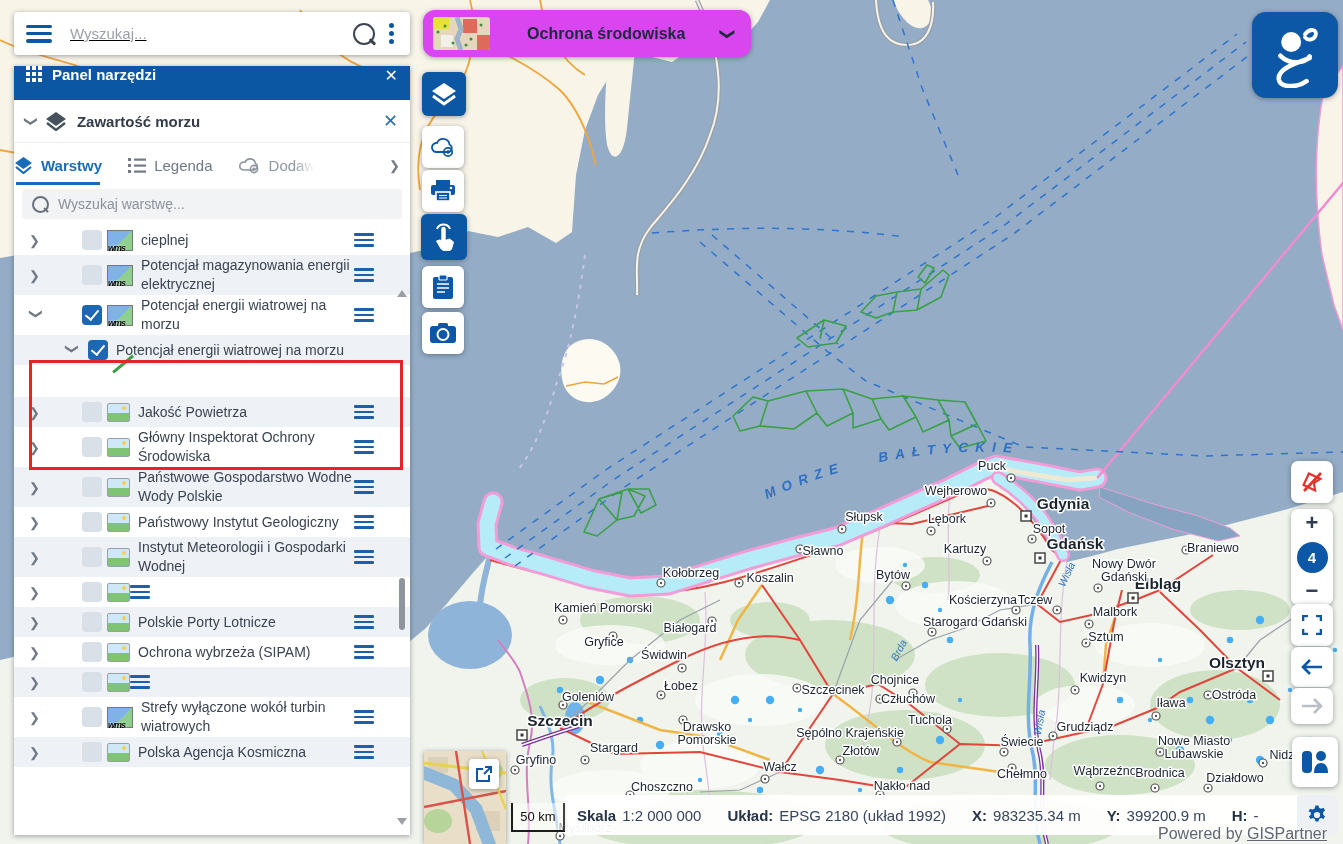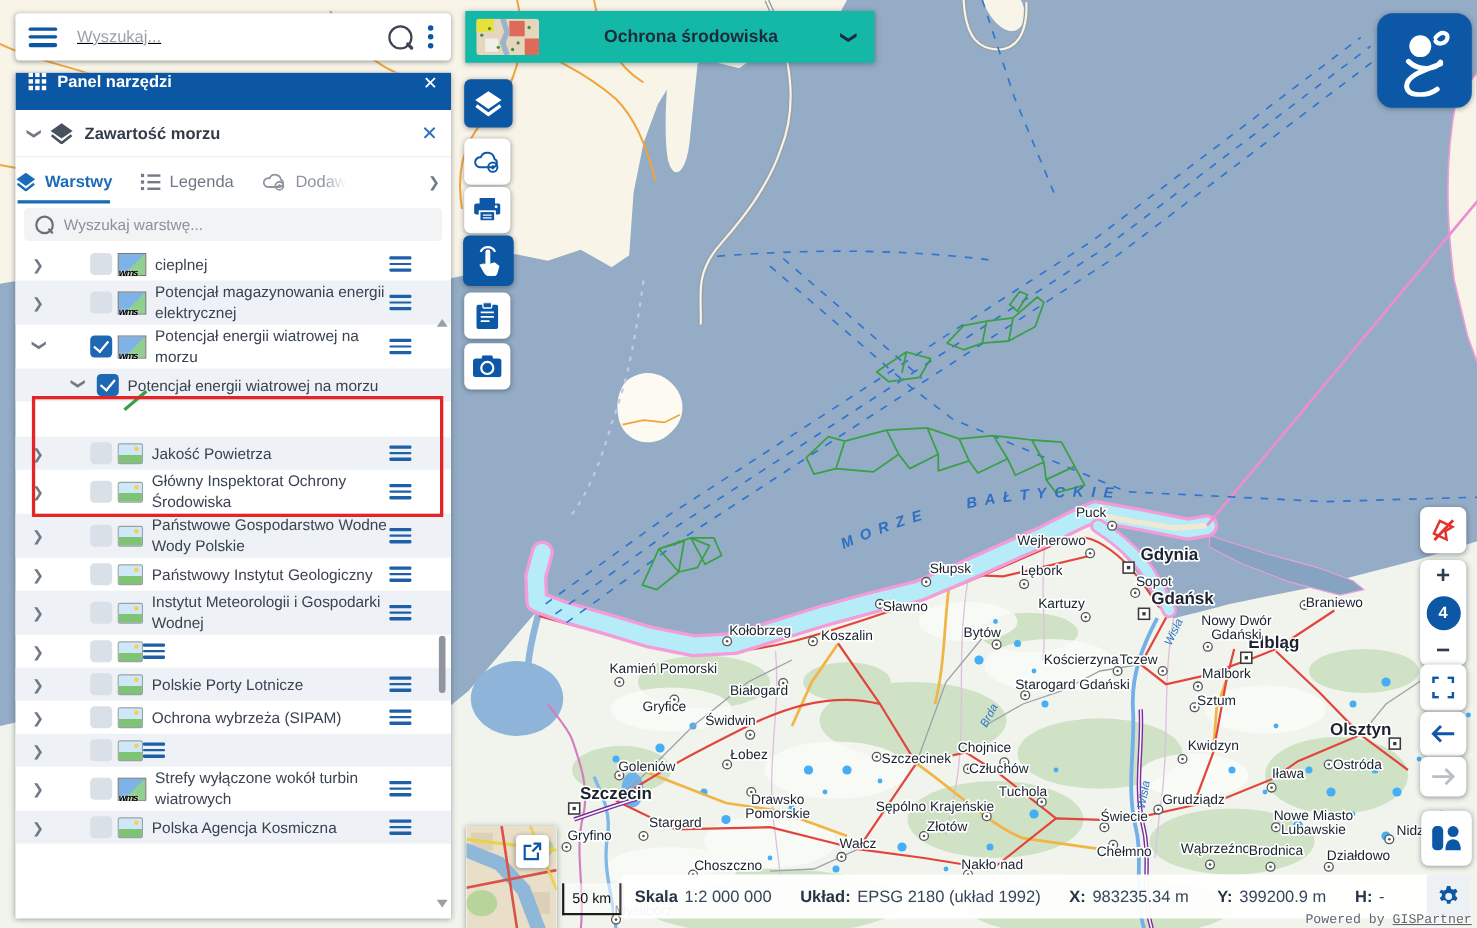--- a/index.html
+++ b/index.html
@@ -73,21 +73,21 @@
                 transform:rotate(-40deg);transform-origin:left center;}
   #red-box{position:absolute;left:15px;top:294px;width:368px;height:104px;border:3px solid #e42525;
            z-index:12;pointer-events:none;}
   
   #pscroll{position:absolute;right:2px;top:224px;bottom:8px;width:12px;z-index:11;}
   .tri{width:0;height:0;border-left:5px solid transparent;border-right:5px solid transparent;margin:0 auto;}
   .tri.up{border-bottom:7px solid #9aa0a6;}
   .tri.dn{border-top:7px solid #9aa0a6;margin-top:4px;}
   #pthumb{position:absolute;left:3px;top:288px;width:6px;height:52px;border-radius:3px;background:#8f959c;}
   
-  #basemap{position:absolute;left:423px;top:10px;width:372px;height:47px;background:#14b8a6;border-radius:0;
+  #basemap{position:absolute;left:423px;top:10px;width:328px;height:47px;background:#d946ef;border-radius:12px;
            z-index:8;display:flex;align-items:center;}
   #basemap-thumb{width:57px;height:33px;margin-left:10px;border-radius:3px;overflow:hidden;flex:none;}
   #basemap-label{flex:1;text-align:center;font-weight:bold;font-size:16px;color:#1b2a3c;}
   #basemap .chev{margin-right:16px;transform:rotate(90deg);font-size:15px;color:#1b2a3c;}
   
   .toolbtn{position:absolute;left:422px;width:42px;height:42px;background:#fff;border-radius:6px;z-index:8;
            display:flex;align-items:center;justify-content:center;cursor:pointer;}
   .toolbtn.active{background:#0b57a4;}
   
   .rbtn{position:absolute;left:1291px;width:42px;background:#fff;border-radius:7px;z-index:8;
@@ -106,22 +106,22 @@
   #scalebar{position:absolute;left:511px;top:803px;width:50px;height:27px;z-index:7;
             border-left:2px solid #1c1c1c;border-right:4px solid #404040;border-bottom:2px solid #1c1c1c;
             background:rgba(255,255,255,.55);display:flex;align-items:center;justify-content:center;
             font-size:13px;color:#111;}
   #statusbar{position:absolute;left:565px;top:795px;width:772px;height:40px;background:rgba(255,255,255,.95);
              border-radius:3px;z-index:7;display:flex;align-items:center;font-size:15px;color:#37455c;}
   #statusbar b{color:#263445;margin-right:6px;}
   .stat{margin-left:26px;display:flex;align-items:baseline;}
   #gearbtn{margin-left:auto;width:40px;height:40px;border-radius:3px;background:#eef1f4;
            display:flex;align-items:center;justify-content:center;cursor:pointer;}
-  #attribution{position:absolute;right:5px;bottom:1px;z-index:7;font-size:12px;color:#5f6670;
-               text-shadow:0 0 3px #fff,0 0 3px #fff;font-family:Liberation Mono, monospace;}
+  #attribution{position:absolute;right:16px;bottom:1px;z-index:7;font-size:16px;color:#5f6670;
+               text-shadow:0 0 3px #fff,0 0 3px #fff;}
   #attribution u{cursor:pointer;}
 </style>
 </head>
 <body>
 
 <svg id="map-svg" width="1343" height="844" viewBox="0 0 1343 844">
   <rect x="0" y="0" width="1343" height="844" fill="#94acc6"></rect>
 
   <g>
     <path fill="#f8f4e8" d="M0,0 L770,0 L758,22 L736,46 L700,42 L672,62 L640,54 L612,72 L598,95 L585,130 L576,175 L572,232 L556,243 L528,227 L498,237 L468,231 L438,247 L410,253 L358,258 L298,243 L238,253 L178,243 L118,258 L58,248 L0,258 Z"></path>

